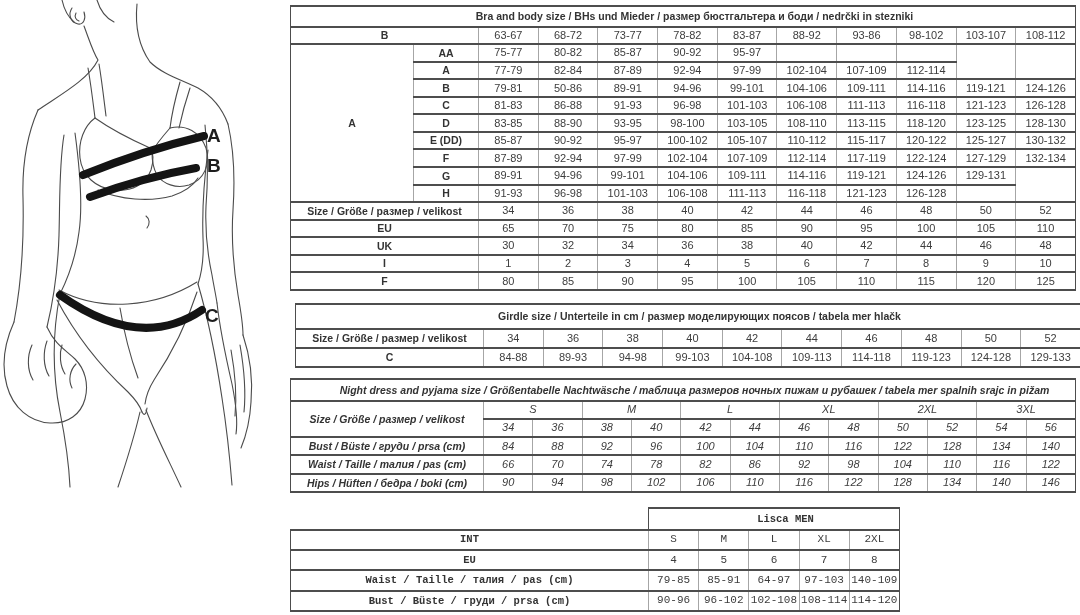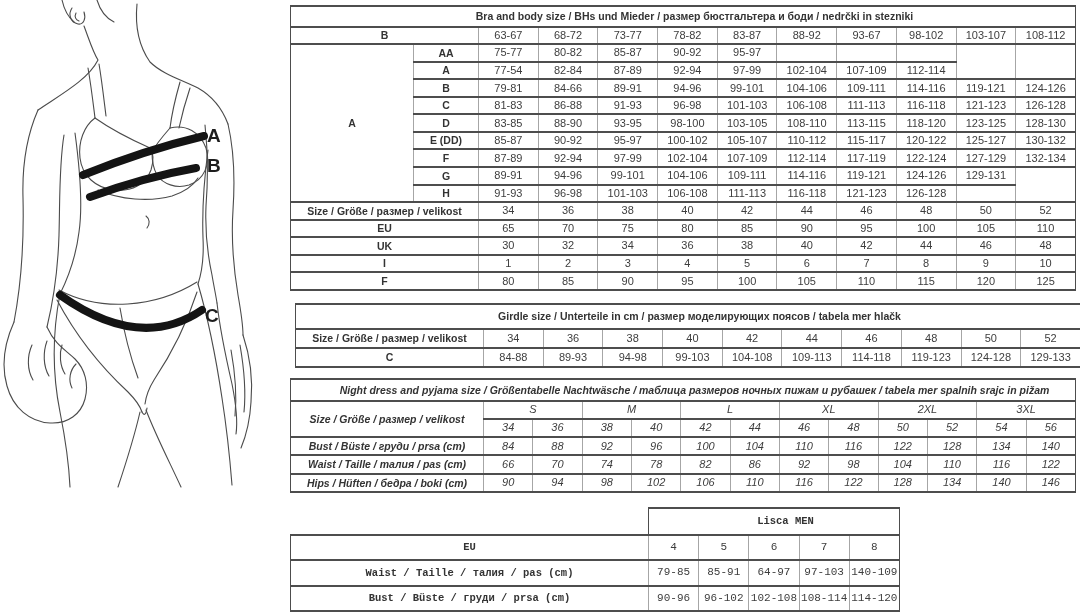--- a/index.html
+++ b/index.html
@@ -118,54 +118,54 @@
         <td class="title edge-l edge-r" colspan="12">Bra and body size / BHs und Mieder / размер бюстгальтера и боди / nedrčki in stezniki</td>
       </tr>
     <tr>
           <td colspan="2" class="lbl edge-l">B</td>
           <td>63-67</td>
           <td>68-72</td>
           <td>73-77</td>
           <td>78-82</td>
           <td>83-87</td>
           <td>88-92</td>
-          <td>93-67</td>
+          <td>93-86</td>
           <td>98-102</td>
           <td>103-107</td>
           <td class="edge-r">108-112</td>
         </tr>
         <tr>
           <td rowspan="9" class="lbl edge-l">A</td>
           <td class="lbl">AA</td>
           <td>75-77</td>
           <td>80-82</td>
           <td>85-87</td>
           <td>90-92</td>
           <td>95-97</td>
           <td></td>
           <td></td>
           <td></td>
           <td rowspan="2"></td>
           <td rowspan="2" class="edge-r"></td>
         </tr>
         <tr>
           <td class="lbl">A</td>
-          <td>77-54</td>
+          <td>77-79</td>
           <td>82-84</td>
           <td>87-89</td>
           <td>92-94</td>
           <td>97-99</td>
           <td>102-104</td>
           <td>107-109</td>
           <td>112-114</td>
         </tr>
         <tr>
           <td class="lbl">B</td>
           <td>79-81</td>
-          <td>84-66</td>
+          <td>50-86</td>
           <td>89-91</td>
           <td>94-96</td>
           <td>99-101</td>
           <td>104-106</td>
           <td>109-111</td>
           <td>114-116</td>
           <td>119-121</td>
           <td class="edge-r">124-126</td>
         </tr>
         <tr>
@@ -458,20 +458,28 @@
         <col>
         <col>
         <col>
         <col>
     </colgroup>
     <tbody id="men-body">
       <tr style="height:18px">
         <td class="ghost"></td>
         <td class="title edge-l edge-r" colspan="5">Lisca MEN</td>
       </tr>
+    <tr>
+          <td class="lbl edge-l">INT</td>
+          <td>S</td>
+          <td>M</td>
+          <td>L</td>
+          <td>XL</td>
+          <td class="edge-r">2XL</td>
+        </tr>
         <tr>
           <td class="lbl edge-l">EU</td>
           <td>4</td>
           <td>5</td>
           <td>6</td>
           <td>7</td>
           <td class="edge-r">8</td>
         </tr>
         <tr>
           <td class="lbl edge-l">Waist / Taille / талия / pas (cm)</td>

